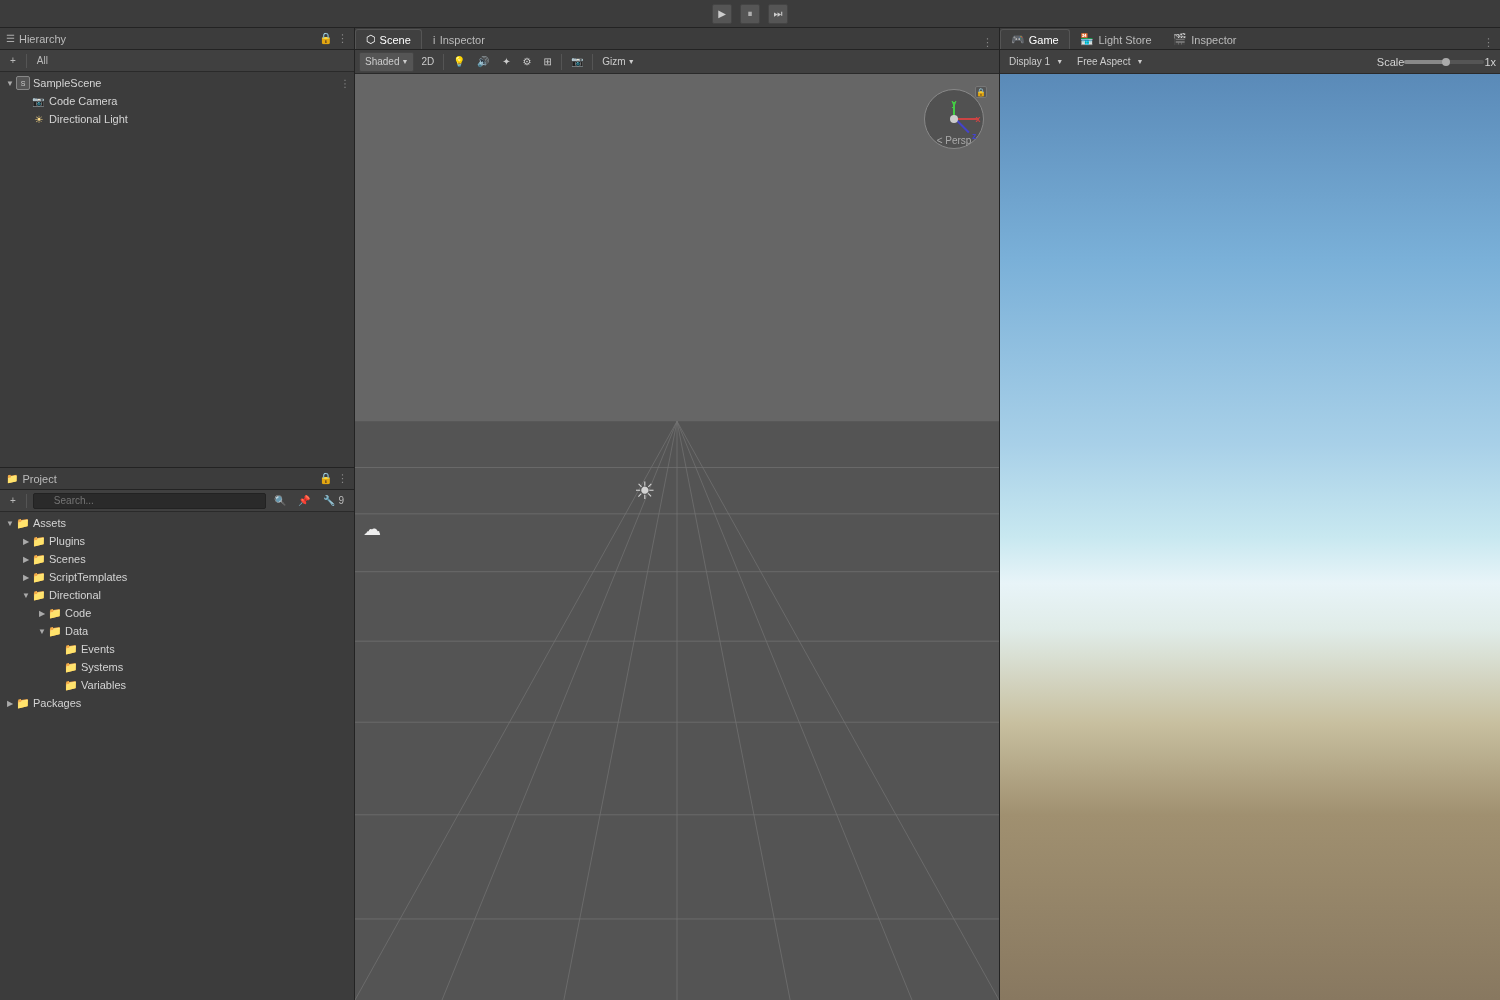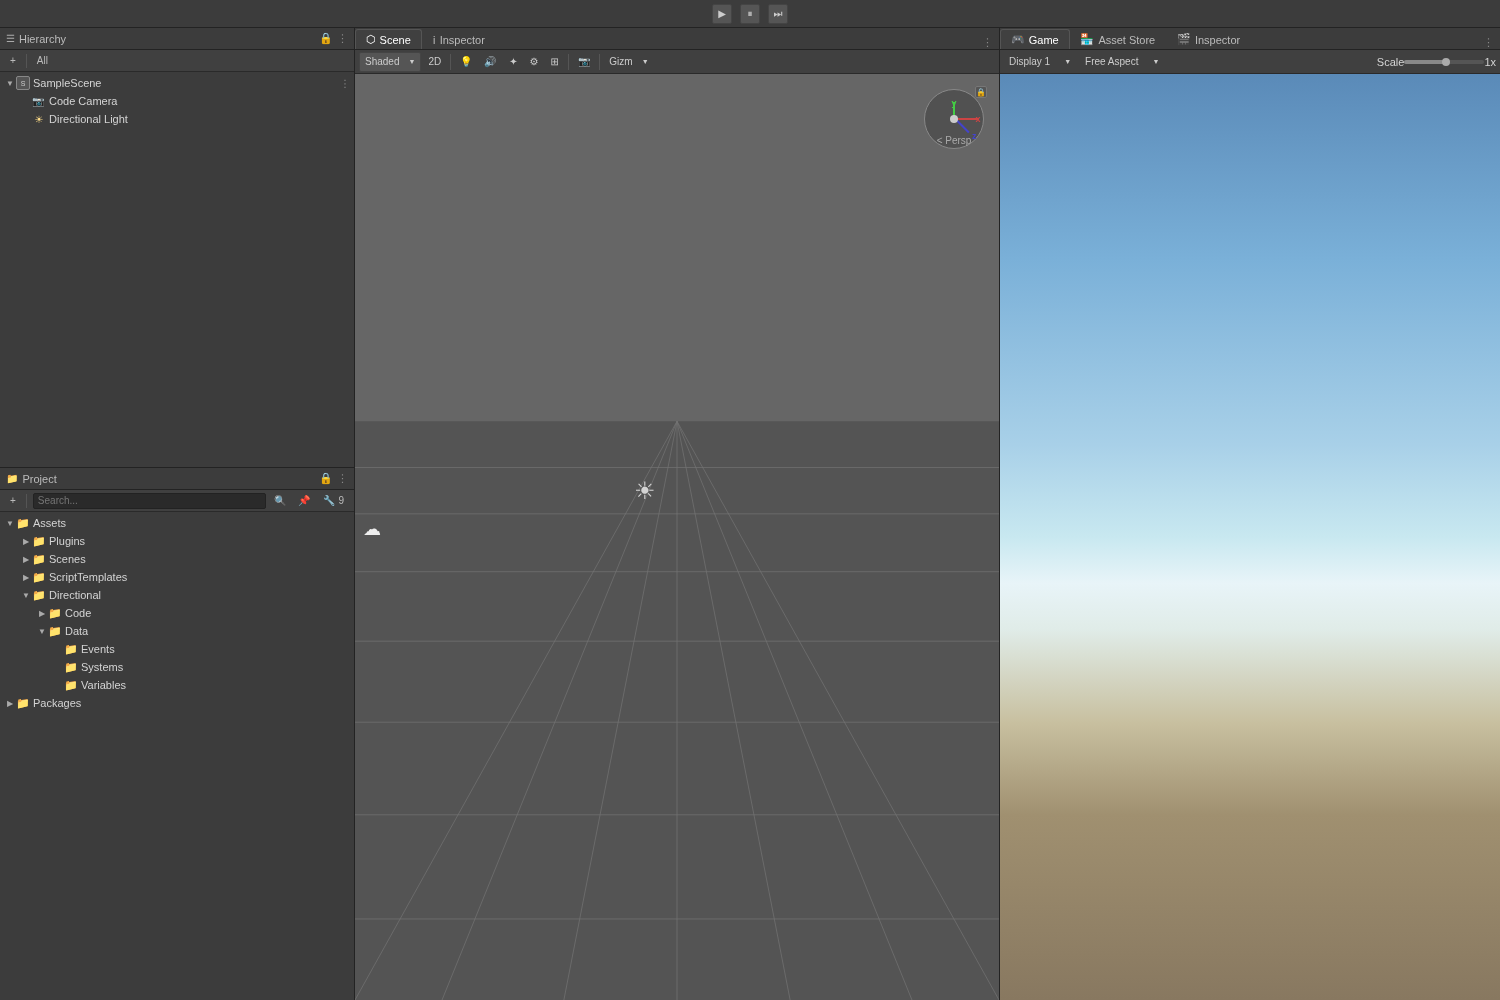--- a/index.html
+++ b/index.html
@@ -113,21 +113,21 @@
       background: #555;
       margin: 0 2px;
     }
     .search-input {
       flex: 1;
       background: #2a2a2a;
       border: 1px solid #222;
       border-radius: 2px;
       color: #ccc;
       font-size: 10px;
-      padding: 1px 4px;
+      padding: 1px 20px;
       height: 16px;
     }
     .hierarchy-content {
       flex: 1;
       overflow-y: auto;
       padding: 2px 0;
     }
     .tree-item {
       display: flex;
       align-items: center;
@@ -243,21 +243,21 @@
       height: 20px;
       padding: 0 5px;
       background: none;
       border: none;
       color: #ccc;
       cursor: pointer;
       font-size: 10px;
       border-radius: 2px;
       display: flex;
       align-items: center;
-      gap: 9px;
+      gap: 2px;
     }
     .shaded-btn {
       background: #555;
       border: 1px solid #444;
     }
     .scene-tool-sep {
       width: 1px;
       height: 16px;
       background: #555;
       margin: 0 2px;
@@ -365,21 +365,21 @@
       height: 20px;
       padding: 0 5px;
       background: none;
       border: none;
       color: #ccc;
       cursor: pointer;
       font-size: 10px;
       border-radius: 2px;
       display: flex;
       align-items: center;
-      gap: 14px;
+      gap: 6px;
     }
     .scale-slider {
       display: flex;
       align-items: center;
       gap: 0;
       margin-left: auto;
     }
     .slider-track {
       width: 80px;
       height: 4px;
@@ -721,21 +721,21 @@
   </div>
 
   <div class="right-panel">
     <div class="right-tab-bar">
       <div class="tab active">
         <span>🎮</span>
         <span>Game</span>
       </div>
       <div class="tab">
         <span>🏪</span>
-        <span>Asset Store</span>
+        <span>Light Store</span>
       </div>
       <div class="tab">
         <span>🎬</span>
         <span>Inspector</span>
       </div>
       <div class="tab-spacer"></div>
       <div class="tab-more">⋮</div>
     </div>
 
     <div class="game-toolbar">

